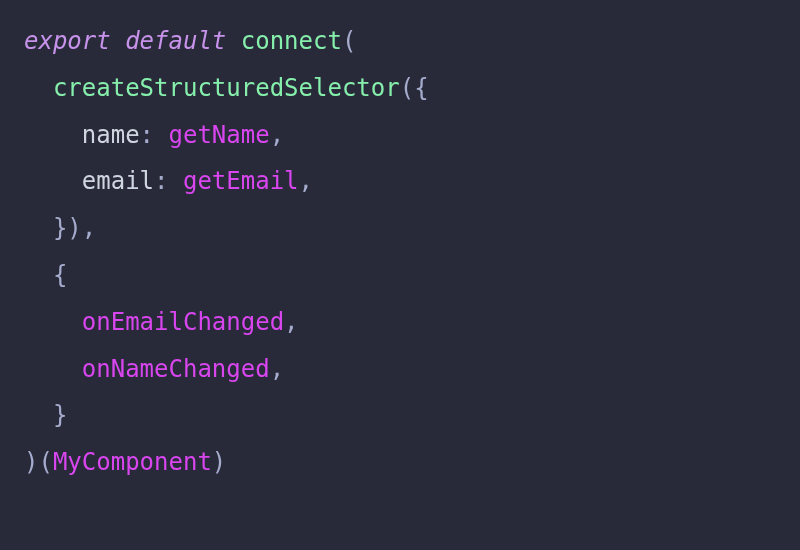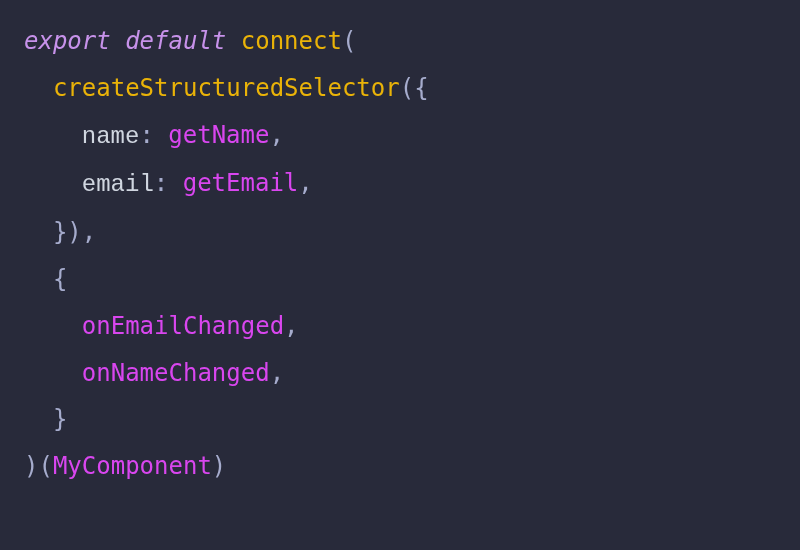--- a/index.html
+++ b/index.html
@@ -13,21 +13,21 @@
     font-family: "SF Mono", "Menlo", "Monaco", "Consolas", "DejaVu Sans Mono", monospace;
     font-size: 24px;
     line-height: 1.95;
     padding: 18px 24px;
     color: #c9d1d9;
   }
   .code-line {
     white-space: pre;
   }
   .kw     { color: #c792ea; font-style: italic; }  
-  .fn     { color: #eab308; }                        
+  .fn     { color: #86efac; }                        
   .punc   { color: #a6accd; }                        
-  .prop   { color: #d0d6e0; font-family: Liberation Mono, monospace; }                        
+  .prop   { color: #d0d6e0; }                        
   .ident  { color: #d946ef; }                        
 </style>
 </head>
 <body>
 
 <pre id="code-block"><div class="code-line"><span></span><span class="kw">export default </span><span class="fn">connect</span><span class="punc">(</span></div><div class="code-line"><span>  </span><span class="fn">createStructuredSelector</span><span class="punc">({</span></div><div class="code-line"><span>    </span><span class="prop">name</span><span class="punc">: </span><span class="ident">getName</span><span class="punc">,</span></div><div class="code-line"><span>    </span><span class="prop">email</span><span class="punc">: </span><span class="ident">getEmail</span><span class="punc">,</span></div><div class="code-line"><span>  </span><span class="punc">}),</span></div><div class="code-line"><span>  </span><span class="punc">{</span></div><div class="code-line"><span>    </span><span class="ident">onEmailChanged</span><span class="punc">,</span></div><div class="code-line"><span>    </span><span class="ident">onNameChanged</span><span class="punc">,</span></div><div class="code-line"><span>  </span><span class="punc">}</span></div><div class="code-line"><span></span><span class="punc">)(</span><span class="ident">MyComponent</span><span class="punc">)</span></div></pre>
 
 </body></html>

